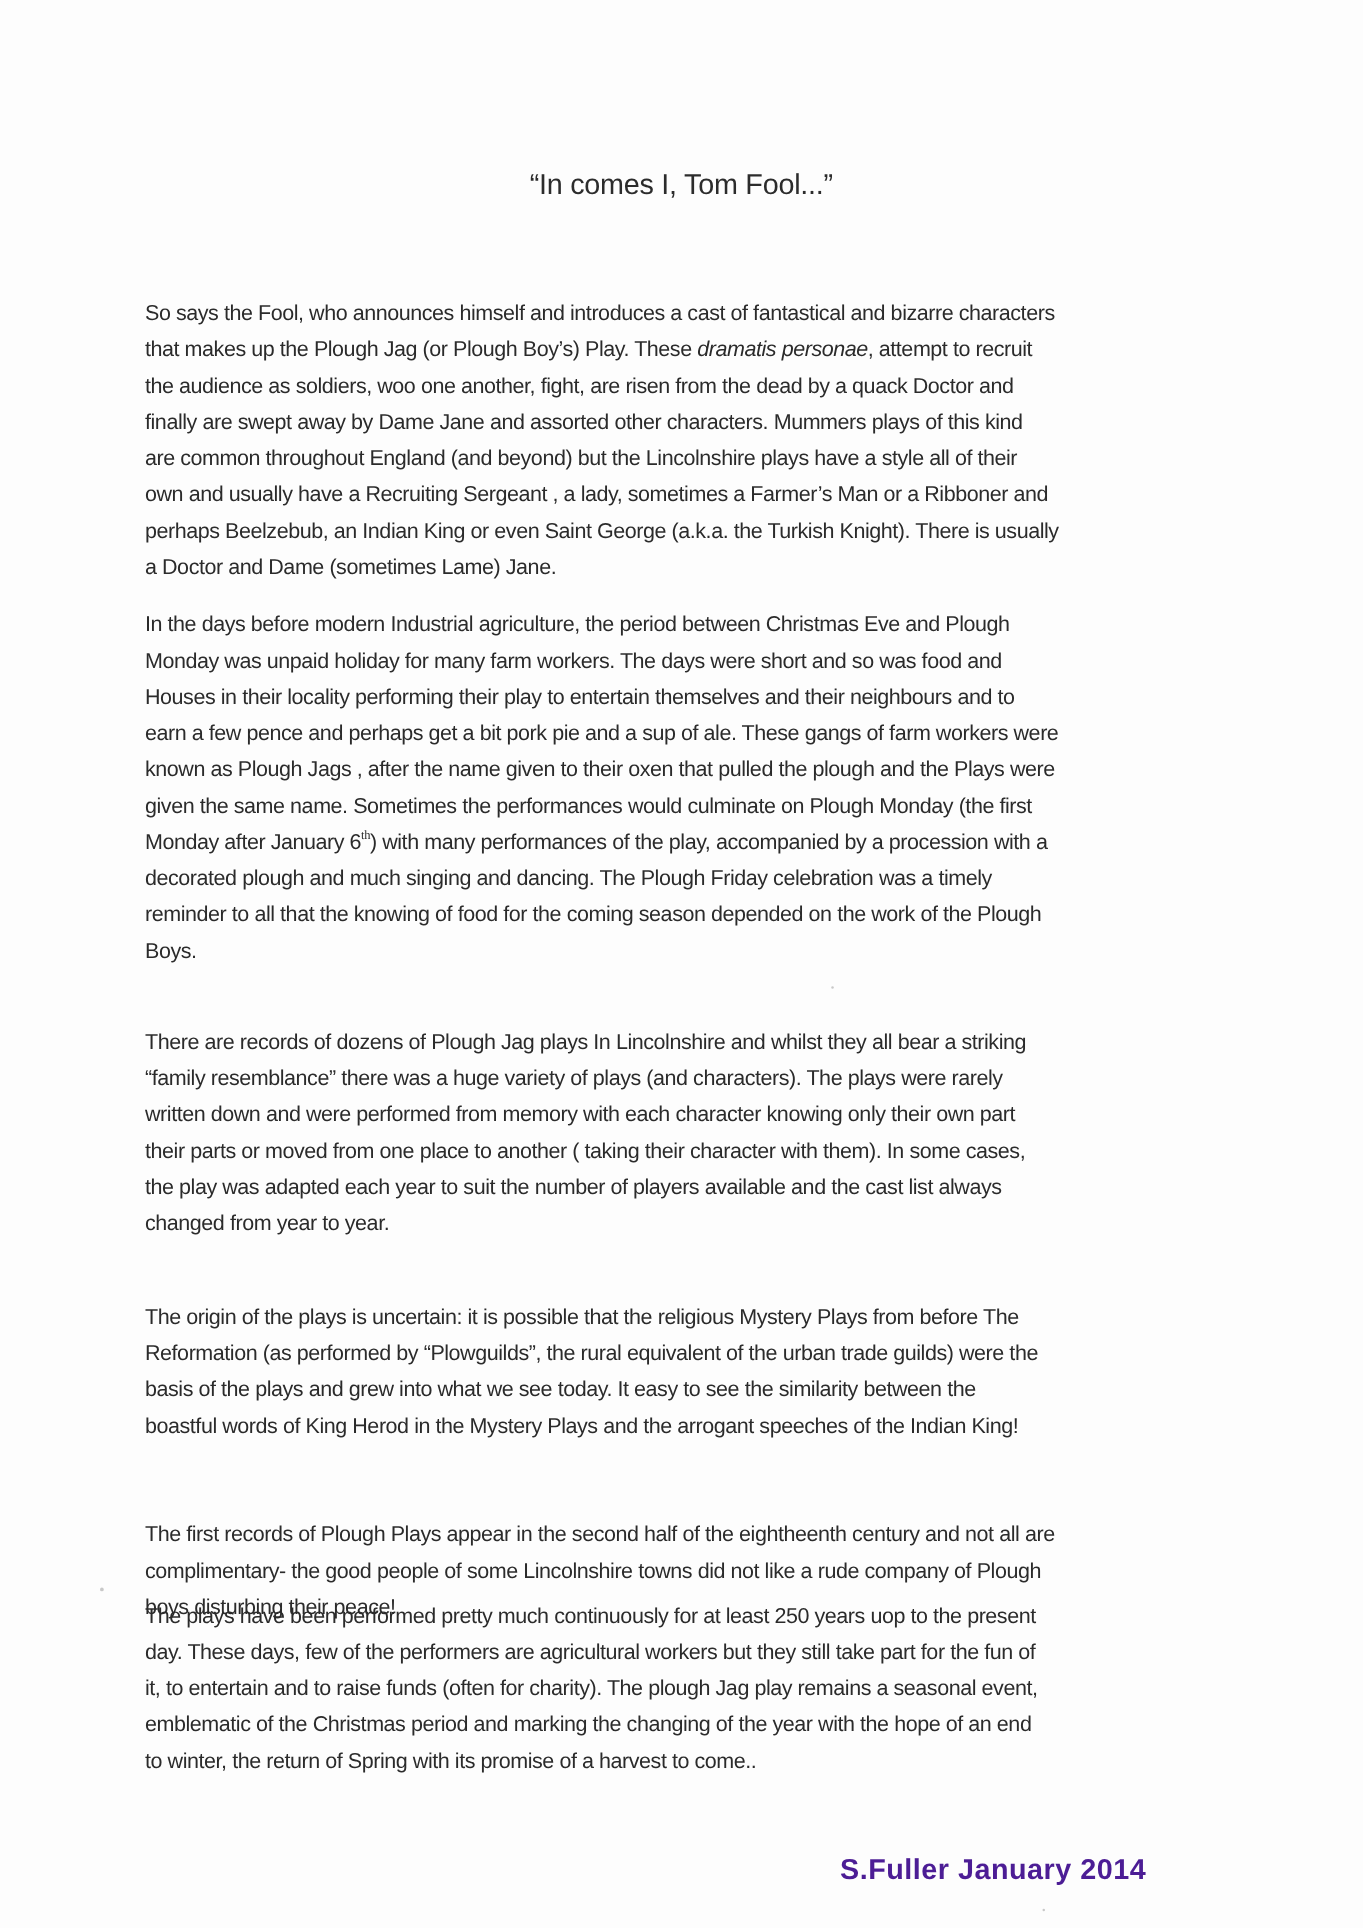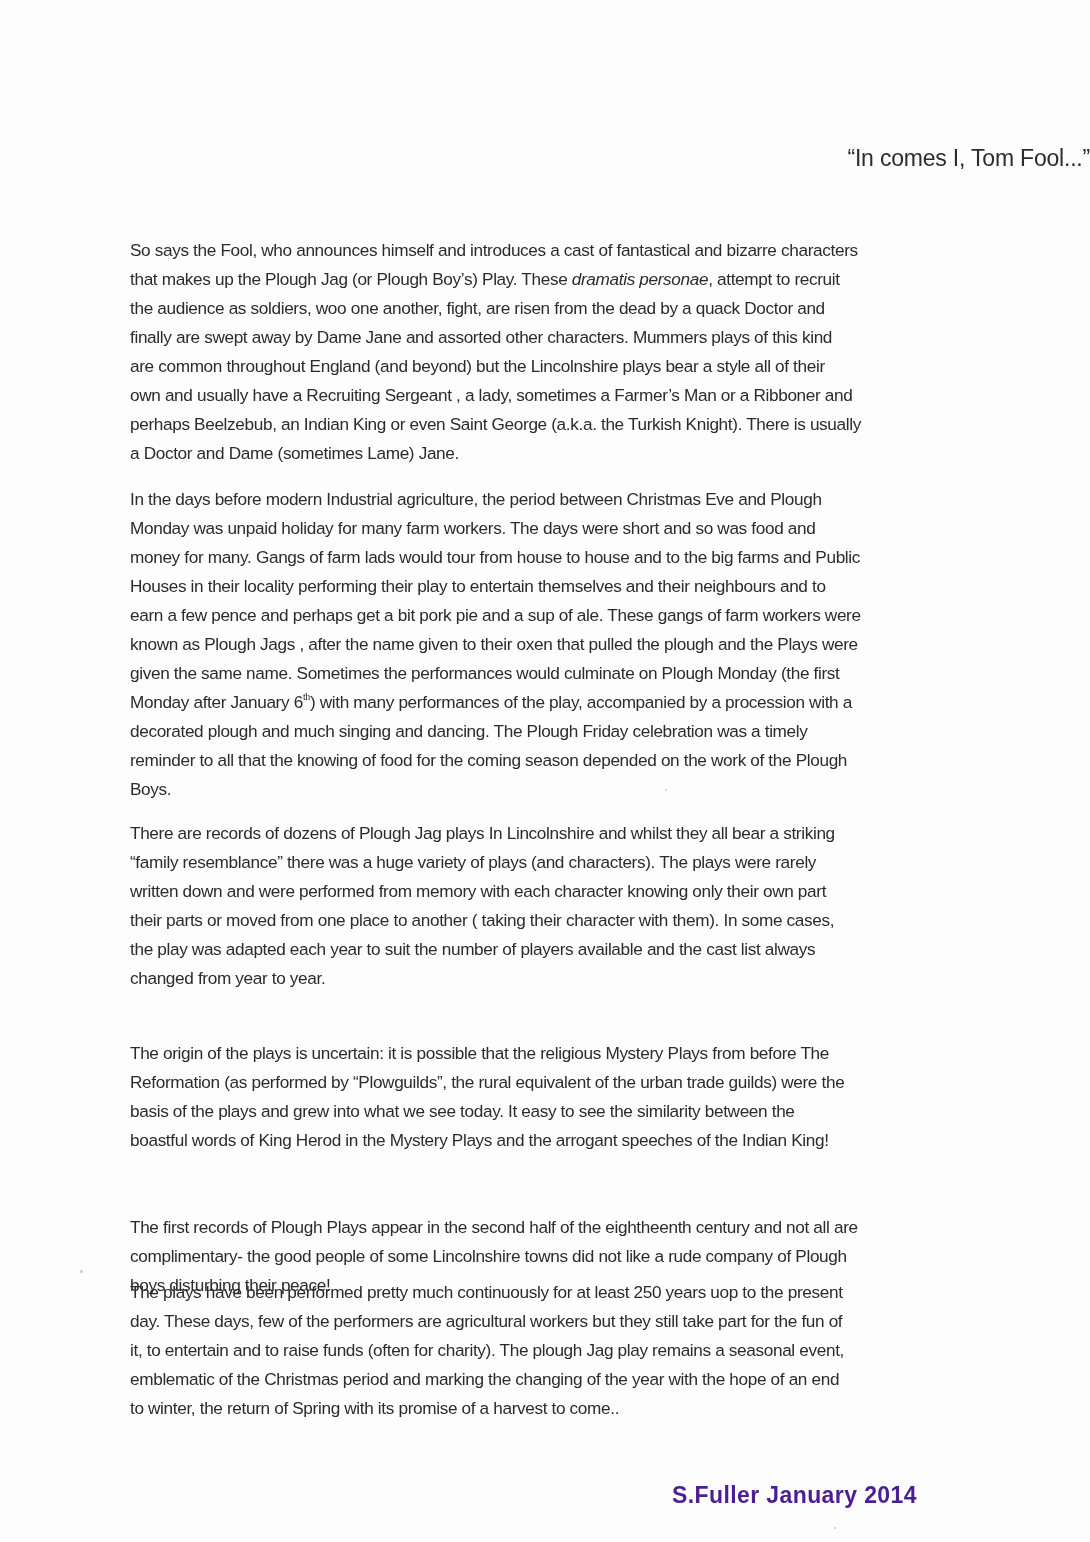--- a/index.html
+++ b/index.html
@@ -6,26 +6,26 @@
   body {
     width: 1090px; height: 1542px;
     background: #fdfdfd;
     position: relative;
     overflow: hidden;
     font-family: "Liberation Sans", "DejaVu Sans", sans-serif;
     color: #2a2a2a;
   }
   .page { position: absolute; inset: 0; }
   .title {
-    position: absolute; left: 0; right: 0; top: 145px;
-    text-align: right;
+    position: absolute; left: 0; right: 0; top: 134px;
+    text-align: center;
     font-size: 23px; letter-spacing: -0.2px;
     color: #2c2c2c;
   }
-  .para { position: absolute; left: 130px; width: 840px; }
+  .para { position: absolute; left: 116px; width: 840px; }
   .line {
     display: block;
     height: 29px; line-height: 29px;
     font-size: 17.2px;
     white-space: nowrap;
     letter-spacing: -0.35px;
     color: #2b2b2b;
   }
   .line i { font-style: italic; }
   sup { font-size: 10px; line-height: 0; position: relative; top: -1px; font-family: Liberation Serif, serif; }
@@ -42,30 +42,29 @@
 
 <div class="page">
 
   <div class="title">“In comes I, Tom Fool...”</div>
 
   <div class="para" style="top:236px;">
     <span class="line"> So says the Fool, who announces himself and introduces a cast of fantastical and bizarre characters</span>
     <span class="line"><span>that makes up the Plough Jag (or Plough Boy’s) Play.  These </span><i>dramatis personae</i><span>, attempt to recruit</span></span>
     <span class="line">the audience as soldiers, woo one another, fight, are risen from the dead by a quack Doctor and</span>
     <span class="line">finally are swept away by Dame Jane and assorted other characters.   Mummers plays of this kind</span>
-    <span class="line">are common throughout England (and beyond) but the Lincolnshire plays bear a style all of their</span>
+    <span class="line">are common throughout England (and beyond) but the Lincolnshire plays have a style all of their</span>
     <span class="line">own and usually have a Recruiting Sergeant ,  a lady, sometimes a Farmer’s Man or a Ribboner and</span>
     <span class="line">perhaps  Beelzebub, an Indian King  or even Saint George (a.k.a. the Turkish Knight). There is usually</span>
     <span class="line">a Doctor and Dame (sometimes Lame) Jane.</span>
   </div>
 
   <div class="para" style="top:485px;">
     <span class="line">In the days before modern Industrial agriculture, the period between Christmas Eve and Plough</span>
     <span class="line">Monday was unpaid holiday for many farm workers. The days were short and so was food and</span>
-    <span class="line">money for many. Gangs of farm lads would tour from house to house and to the big farms and Public</span>
     <span class="line">Houses in their locality performing their play  to entertain themselves and their neighbours and to</span>
     <span class="line">earn a few pence and perhaps get a bit pork pie and a sup of ale. These gangs of farm workers were</span>
     <span class="line">known as Plough Jags , after the name given to their oxen that pulled the plough and the Plays were</span>
     <span class="line">given the same name. Sometimes the performances would culminate on Plough Monday (the first</span>
     <span class="line"><span>Monday after January 6</span><sup>th</sup><span>) with many performances of the play, accompanied by a procession with a</span></span>
     <span class="line">decorated plough and much singing and dancing. The Plough Friday celebration was a timely</span>
     <span class="line">reminder to all that the knowing of food for the coming season depended on the work of the Plough</span>
     <span class="line">Boys.</span>
   </div>
 

